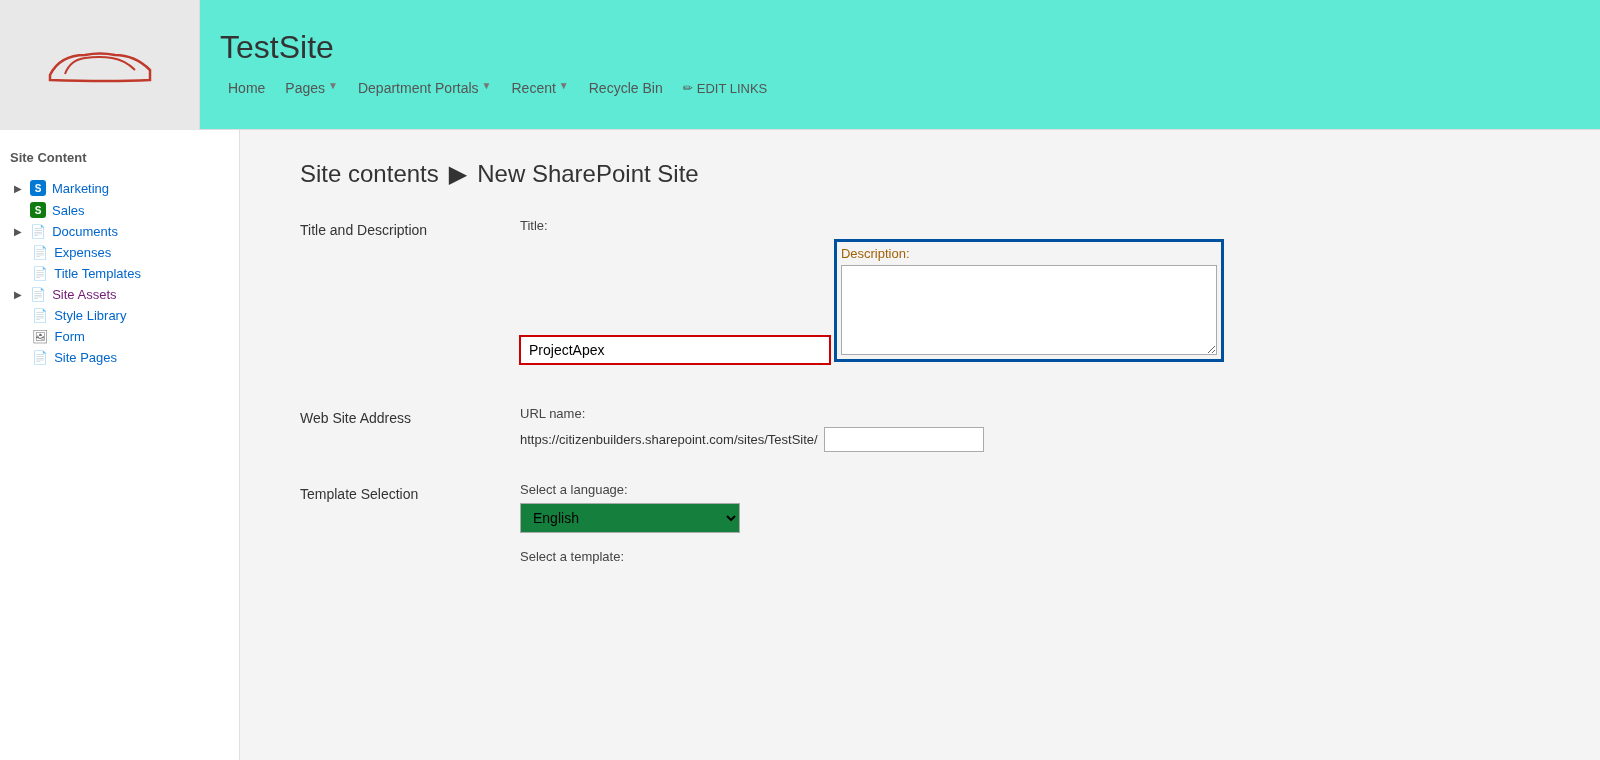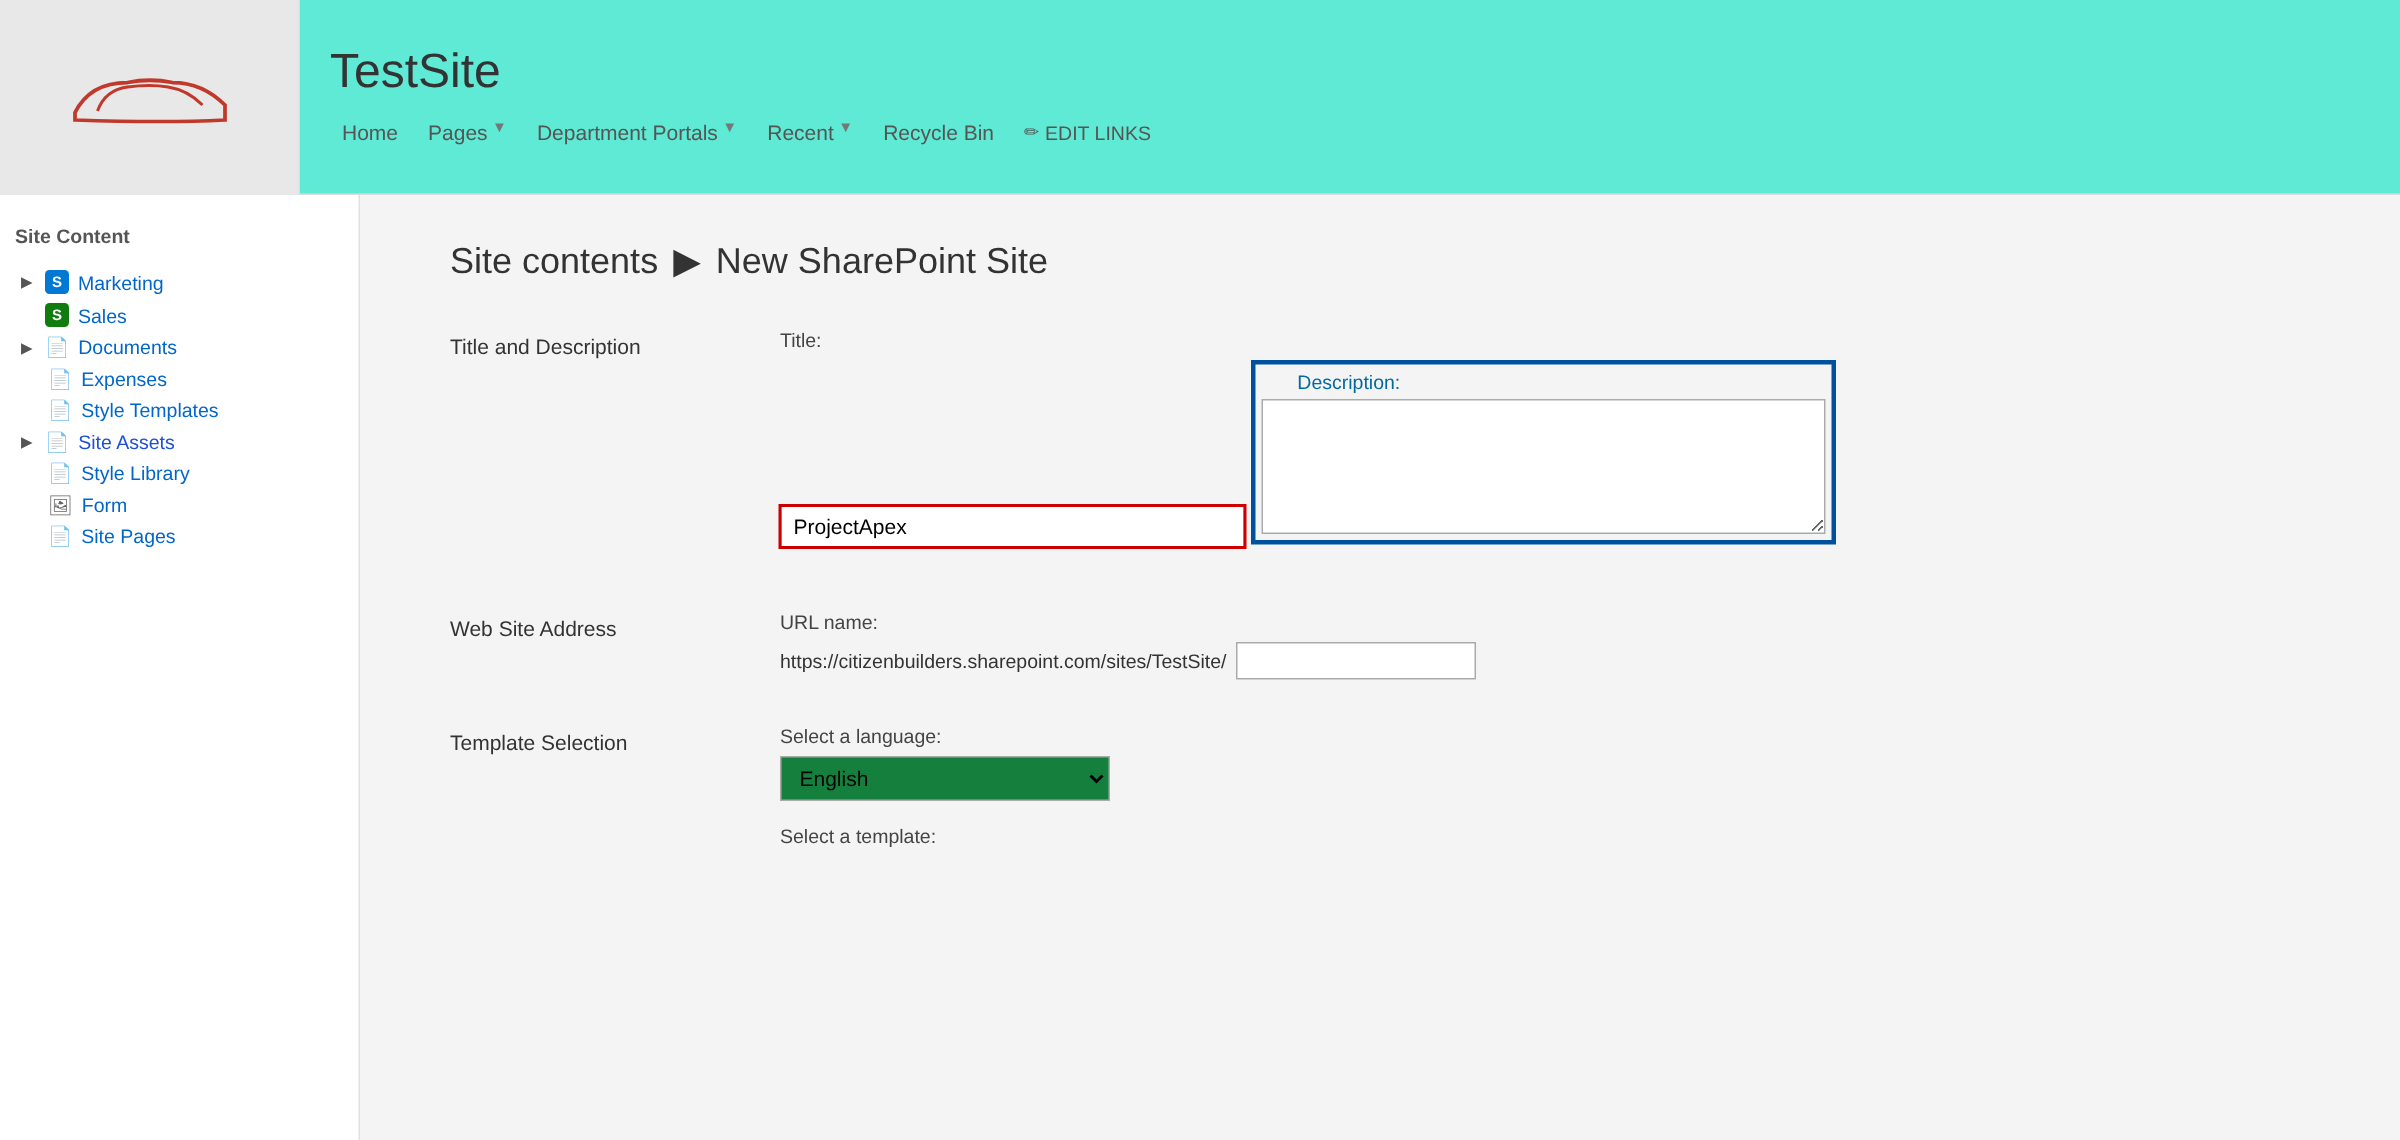--- a/index.html
+++ b/index.html
@@ -33,21 +33,21 @@
     .content { flex: 1; padding: 30px 60px; background: #f4f4f4; }
     .page-breadcrumb { font-size: 24px; font-weight: 300; color: #333; margin-bottom: 30px; display: flex; align-items: center; gap: 10px; }
 
     
     .form-section { display: flex; margin-bottom: 30px; }
     .form-section-label { width: 220px; font-size: 14px; color: #333; font-weight: 400; padding-top: 4px; flex-shrink: 0; }
     .form-section-content { flex: 1; }
     .field-label { font-size: 13px; color: #444; margin-bottom: 6px; }
     .field-input { width: 310px; padding: 5px 8px; border: 1px solid #999; font-size: 14px; outline: none; }
     .field-textarea-wrapper { border: 3px solid #0050a0; padding: 4px; display: inline-block; }
-    .field-textarea-label { font-size: 13px; color: #0369a1; margin-bottom: 4px; margin-left: 24px; }
+    .field-textarea-label { font-size: 13px; color: #a16207; margin-bottom: 4px; }
     .field-textarea { width: 376px; height: 90px; padding: 5px 8px; border: 1px solid #aaa; font-size: 14px; resize: both; outline: none; display: block; }
     .url-row { display: flex; align-items: center; gap: 6px; margin-top: 6px; }
     .url-base { font-size: 13px; color: #333; }
     .url-input { width: 160px; padding: 4px 6px; border: 1px solid #aaa; font-size: 13px; }
     .select-field { padding: 5px 30px 5px 8px; border: 1px solid #aaa; font-size: 14px; background: #15803d; appearance: auto; width: 220px; }
 
     
     .title-input-focused { border: 1px solid #999; outline: 2px solid #cc0000; outline-offset: -1px; }
   </style>
 </head>
@@ -114,27 +114,27 @@
       <span style="color:#0066cc;">Documents</span>
     </div>
 
     <div class="sidebar-item sidebar-item-sub">
       <span style="font-size:13px; color:#666;">📄</span>
       <span style="color:#0066cc;">Expenses</span>
     </div>
 
     <div class="sidebar-item sidebar-item-sub">
       <span style="font-size:13px; color:#666;">📄</span>
-      <span style="color:#0066cc;">Style Templates</span>
+      <span style="color:#0066cc;">Title Templates</span>
     </div>
 
     <div class="sidebar-item">
       <span class="expand-arrow">▶</span>
       <span style="font-size:13px; color:#666;">📄</span>
-      <span style="color:#1d4ed8;">Site Assets</span>
+      <span style="color:#701a75;">Site Assets</span>
     </div>
 
     <div class="sidebar-item sidebar-item-sub">
       <span style="font-size:13px; color:#666;">📄</span>
       <span style="color:#0066cc;">Style Library</span>
     </div>
 
     <div class="sidebar-item sidebar-item-sub">
       <span style="font-size:13px; color:#666;">🖼</span>
       <span style="color:#0066cc;">Form</span>

